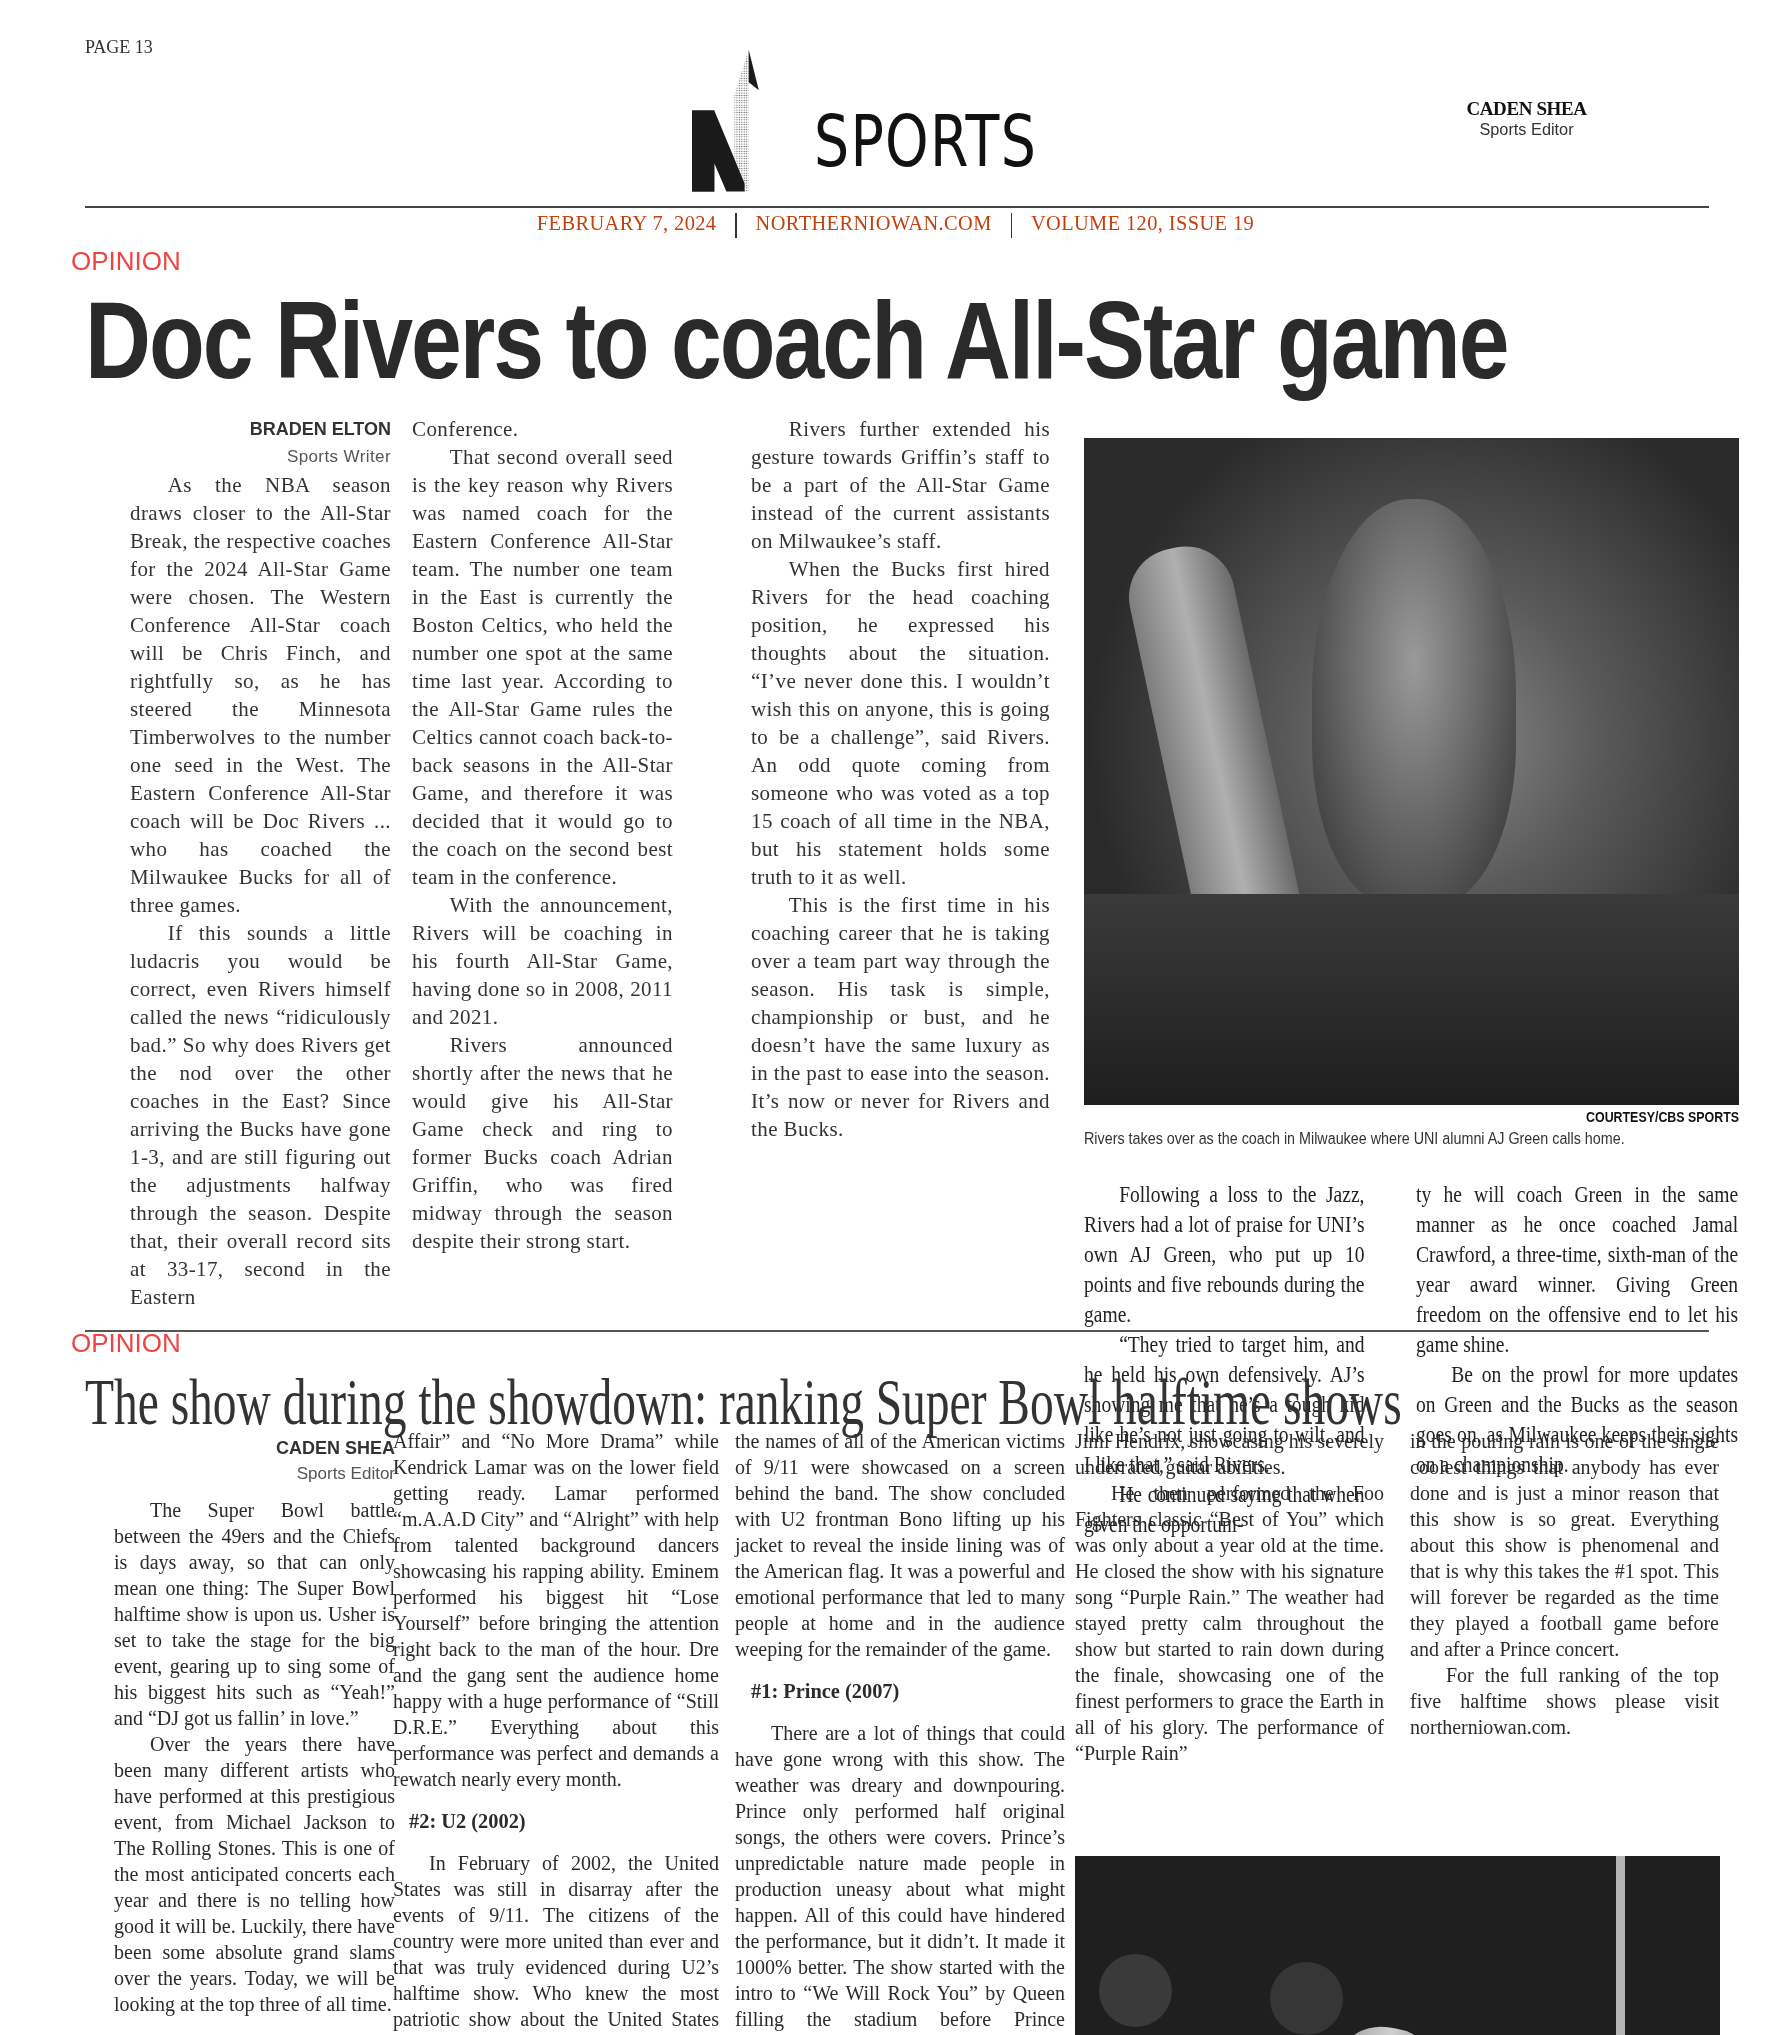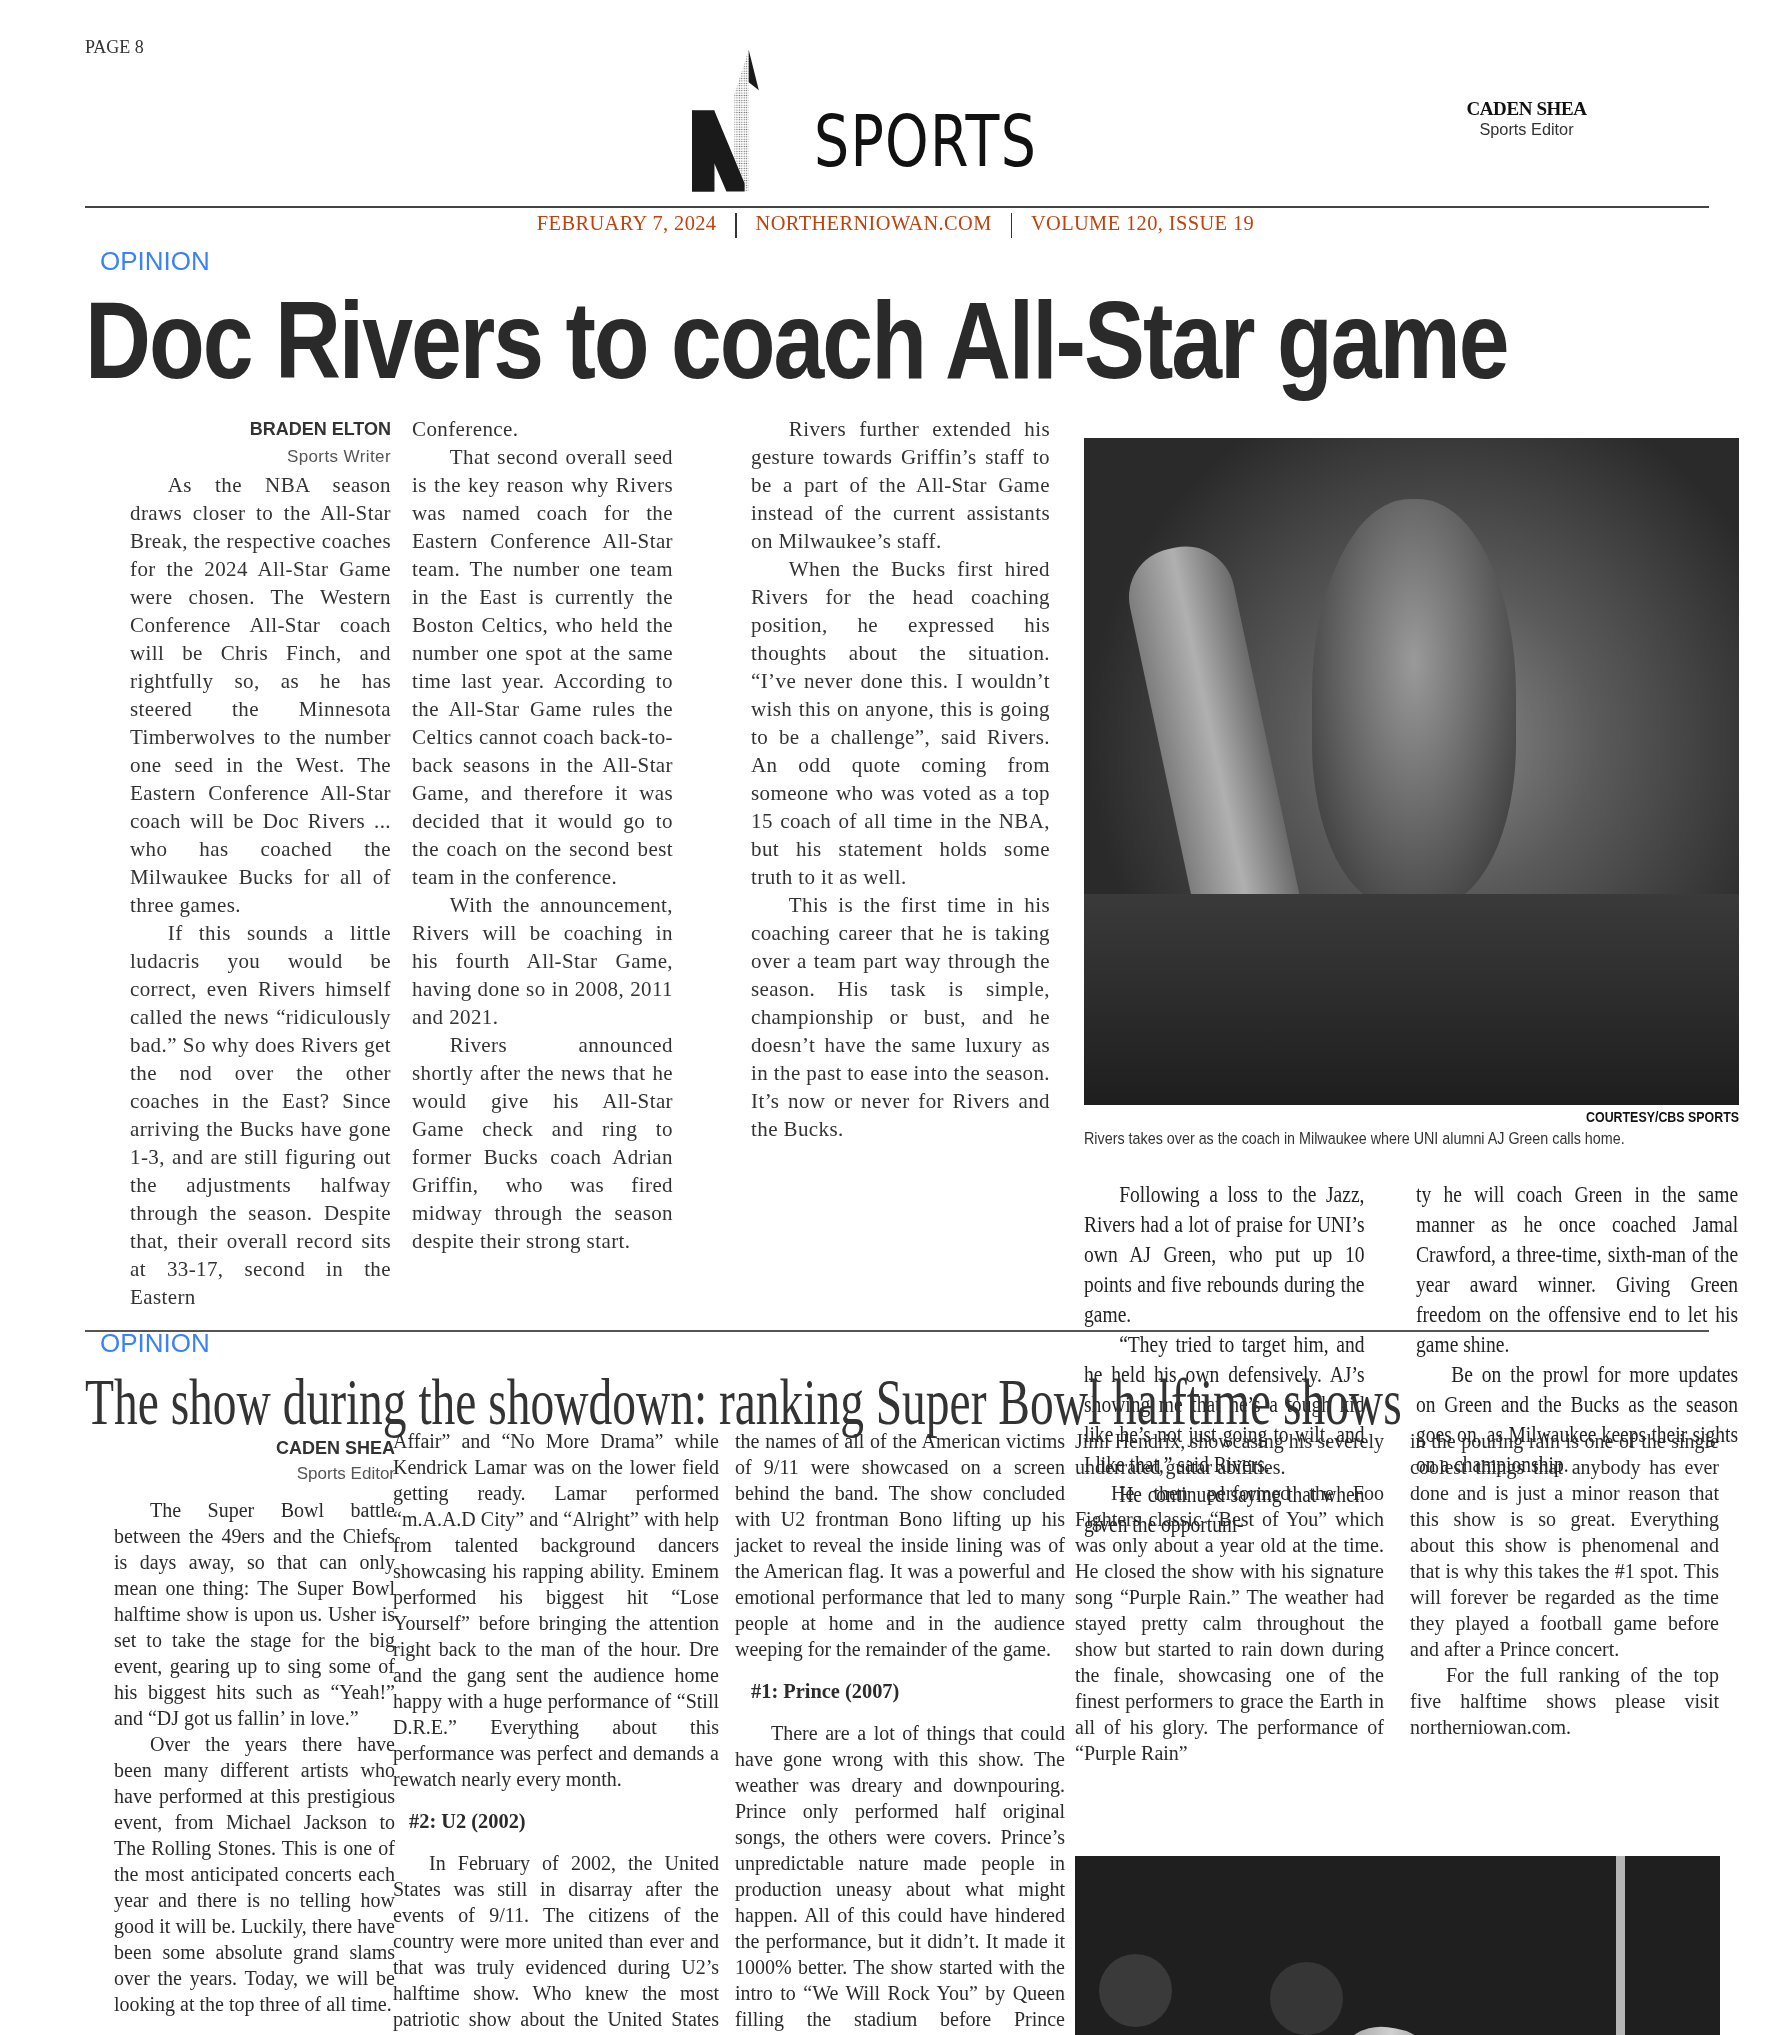--- a/index.html
+++ b/index.html
@@ -8,41 +8,41 @@
   .page-num { left:85px; top:37px; font-size:18px; color:#333; font-family:"Liberation Serif", serif; }
   .logo { left:692px; top:33px; width:387px; height:163px; }
   .logo .n { position:absolute; left:0; top:0; width:81px; height:159px; }
   .logo .sports { position:absolute; left:122px; top:73px; font-family:"DejaVu Sans", sans-serif; font-size:71px; letter-spacing:1.6px; color:#111; font-weight:400; transform:scaleX(0.78); transform-origin:left top; line-height:1; }
   .editor-box { left:1449px; top:98px; width:155px; text-align:center; }
   .editor-name { font-family:"Liberation Serif", serif; font-weight:bold; font-size:19px; color:#111; letter-spacing:-0.4px; }
   .editor-role { font-family:"Liberation Sans", sans-serif; font-size:16.3px; color:#333; }
   .rule { left:85px; width:1624px; height:2px; background:#444; }
   .dateline { left:0; width:1791px; top:212px; text-align:center; font-size:20.4px; color:#c2410c; letter-spacing:0.4px; font-family:"Liberation Serif", serif; }
   .dateline .sep { display:inline-block; width:1.2px; height:24.4px; background:#333; margin:0 19px; vertical-align:middle; }
-  .section-label { left:100px; font-family:"Liberation Sans", sans-serif; font-size:26px; color:#3b82f6; font-weight:400; }
+  .section-label { left:71px; font-family:"Liberation Sans", sans-serif; font-size:26px; color:#ef4444; font-weight:400; }
   .headline1 { left:85px; top:285px; font-family:"Liberation Sans", sans-serif; font-weight:bold; font-size:110px; color:#2a2a2a; letter-spacing:-2.4px; line-height:1; transform:scaleX(0.83); transform-origin:left top; white-space:nowrap; }
   .headline2 { left:85px; top:1370px; font-family:"Liberation Serif", serif; font-size:65px; color:#333; line-height:1; transform:scaleX(0.73); transform-origin:left top; white-space:nowrap; }
   .col { position:absolute; text-align:justify; hyphens:auto; }
   .col p { margin:0; text-indent:1.8em; }
   .col .cont { text-indent:0; }
   .top-col { font-size:21px; line-height:28px; color:#333; font-family:"Liberation Serif", serif; letter-spacing:0.4px; }
   .narrow-col { font-size:23px; line-height:30px; color:#222; font-family:"Liberation Serif", serif; transform:scaleX(0.85); transform-origin:left top; }
   .bot-col { font-size:20px; line-height:26px; color:#2b2b2b; font-family:"Liberation Serif", serif; }
   .bot-col h4 { margin:16px; font-size:20.4px; font-weight:bold; text-indent:0; line-height:26px; }
   .byline { text-align:right; }
   .byline .name { font-family:"Liberation Sans", sans-serif; font-weight:bold; font-size:18px; color:#333; letter-spacing:0;text-align:right; }
   .byline .role { font-family:"Liberation Sans", sans-serif; font-size:17px; color:#555; }
   .photo { position:absolute; background:#2c2c2c; overflow:hidden; }
   .credit { position:absolute; text-align:right; font-family:"Liberation Sans", sans-serif; font-weight:bold; font-size:15.5px; color:#111; transform:scaleX(0.8); transform-origin:right top; }
   .caption { position:absolute; font-family:"Liberation Sans", sans-serif; font-size:16.3px; color:#333; line-height:21px; transform:scaleX(0.88); transform-origin:left top; }
 </style>
 </head>
 <body>
 
-<div class="abs page-num">PAGE 8</div>
+<div class="abs page-num">PAGE 13</div>
 
 <div class="abs logo">
   <svg class="n" viewBox="0 0 200 390" width="81" height="159">
     <defs>
       <pattern id="dots" width="6" height="6" patternUnits="userSpaceOnUse">
         <circle cx="3" cy="3" r="1.6" fill="#555"></circle>
       </pattern>
     </defs>
     <polygon points="0,190 55,190 130,370 130,390 85,390 55,320 55,390 0,390" fill="#1a1a1a"></polygon>
     <rect x="0" y="190" width="55" height="200" fill="#1a1a1a"></rect>

